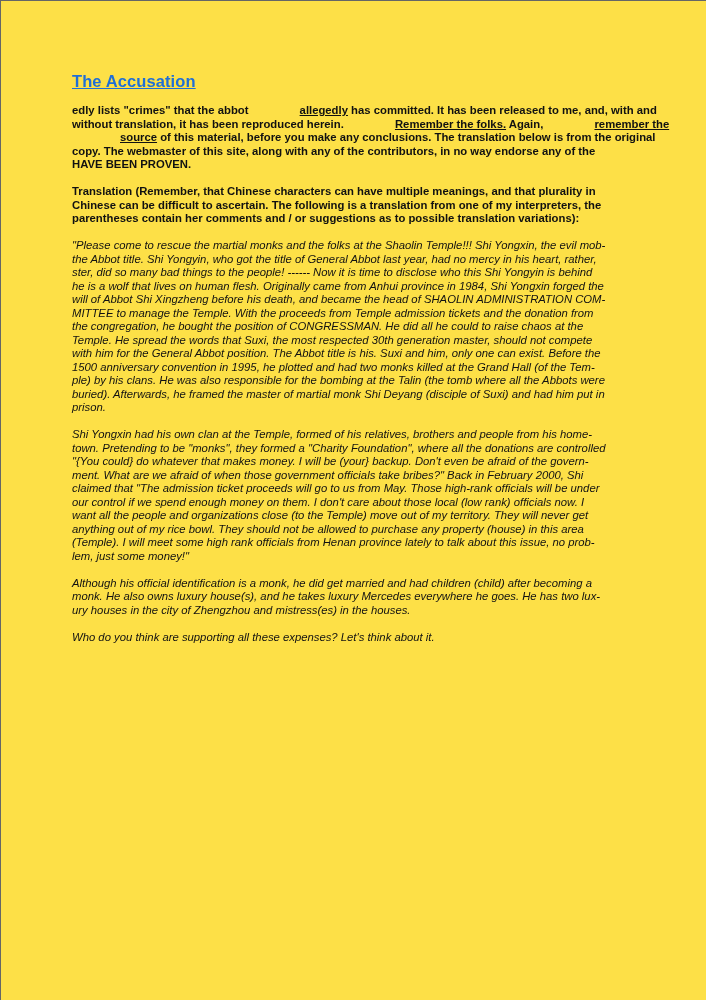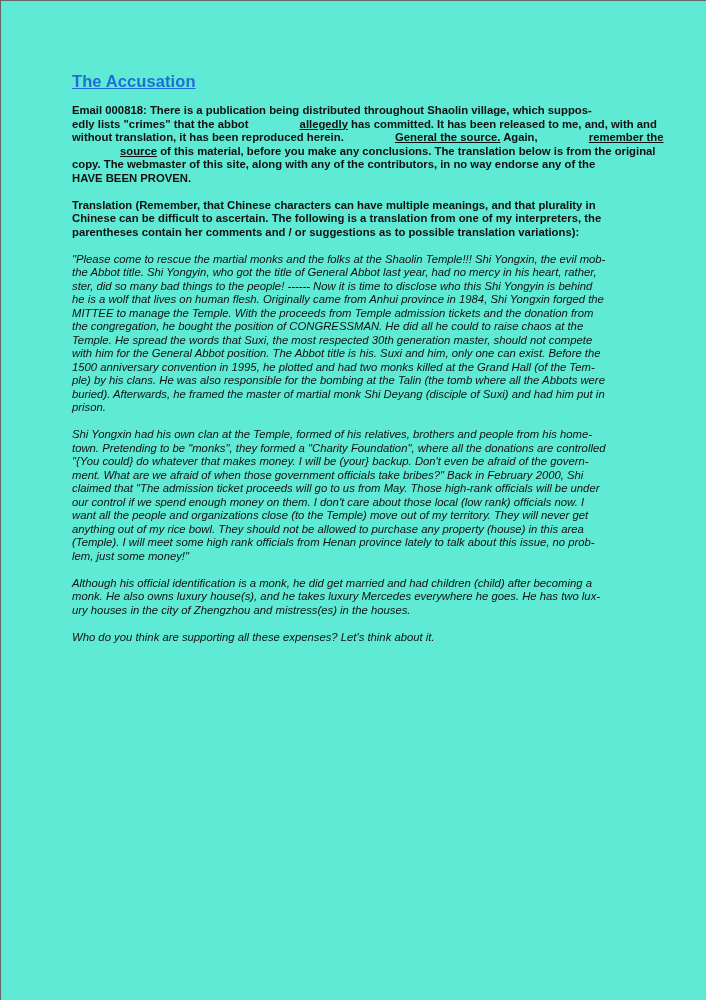--- a/index.html
+++ b/index.html
@@ -1,20 +1,20 @@
 <!DOCTYPE html>
 <html><head>
 <meta charset="utf-8">
 <style>
   html, body { margin: 0; padding: 0; background: #ffffff; }
   body { width: 706px; height: 1000px; position: relative; overflow: hidden; }
   .page {
     position: absolute; left: 0; top: 0; width: 705px; height: 999px;
     border-top: 1px solid #666666; border-left: 1px solid #666666;
-    background: #5eead4;
+    background: #fde047;
   }
   .content {
     position: absolute; left: 71px; top: 70px; width: 570px;
     font-family: "Liberation Sans", sans-serif; color: #111111;
   }
   .title {
     font-size: 16.5px; font-weight: bold; color: #1f6fd6;
     text-decoration: underline; margin: 0 0 13px 0; line-height: 20px;
     letter-spacing: 0.1px;
   }
@@ -26,39 +26,39 @@
   .p-email { margin-bottom: 13.5px; }
 </style>
 </head>
 <body>
 
 <div class="page">
   <div class="content">
     <div class="title">The Accusation</div>
 
     <div class="para bold p-email" id="email-para">
-        <span class="ln"><span>Email 000818: There is a publication being distributed throughout Shaolin village, which suppos-</span></span>
         <span class="ln"><span>edly lists "crimes" that the abbot </span><span class="u">allegedly</span><span> has committed. It has been released to me, and, with and</span></span>
-        <span class="ln"><span>without translation, it has been reproduced herein. </span><span class="u">General the source.</span><span> Again, </span><span class="u">remember the</span></span>
+        <span class="ln"><span>without translation, it has been reproduced herein. </span><span class="u">Remember the folks.</span><span> Again, </span><span class="u">remember the</span></span>
         <span class="ln"><span class="u">source</span><span> of this material, before you make any conclusions. The translation below is from the original</span></span>
         <span class="ln"><span>copy. The webmaster of this site, along with any of the contributors, in no way endorse any of the</span></span>
         <span class="ln"><span>HAVE BEEN PROVEN.</span></span>
       </div>
 
     <div class="para bold" id="translation-para">
         <span class="ln">Translation (Remember, that Chinese characters can have multiple meanings, and that plurality in</span>
         <span class="ln">Chinese can be difficult to ascertain. The following is a translation from one of my interpreters, the</span>
         <span class="ln">parentheses contain her comments and / or suggestions as to possible translation variations):</span>
       </div>
 
     <div class="para ital" id="quote1">
         <span class="ln">"Please come to rescue the martial monks and the folks at the Shaolin Temple!!! Shi Yongxin, the evil mob-</span>
         <span class="ln">the Abbot title. Shi Yongyin, who got the title of General Abbot last year, had no mercy in his heart, rather,</span>
         <span class="ln">ster, did so many bad things to the people! ------ Now it is time to disclose who this Shi Yongyin is behind</span>
         <span class="ln">he is a wolf that lives on human flesh. Originally came from Anhui province in 1984, Shi Yongxin forged the</span>
+        <span class="ln">will of Abbot Shi Xingzheng before his death, and became the head of SHAOLIN ADMINISTRATION COM-</span>
         <span class="ln">MITTEE to manage the Temple. With the proceeds from Temple admission tickets and the donation from</span>
         <span class="ln">the congregation, he bought the position of CONGRESSMAN. He did all he could to raise chaos at the</span>
         <span class="ln">Temple. He spread the words that Suxi, the most respected 30th generation master, should not compete</span>
         <span class="ln">with him for the General Abbot position. The Abbot title is his. Suxi and him, only one can exist. Before the</span>
         <span class="ln">1500 anniversary convention in 1995, he plotted and had two monks killed at the Grand Hall (of the Tem-</span>
         <span class="ln">ple) by his clans. He was also responsible for the bombing at the Talin (the tomb where all the Abbots were</span>
         <span class="ln">buried). Afterwards, he framed the master of martial monk Shi Deyang (disciple of Suxi) and had him put in</span>
         <span class="ln">prison.</span>
       </div>
 

